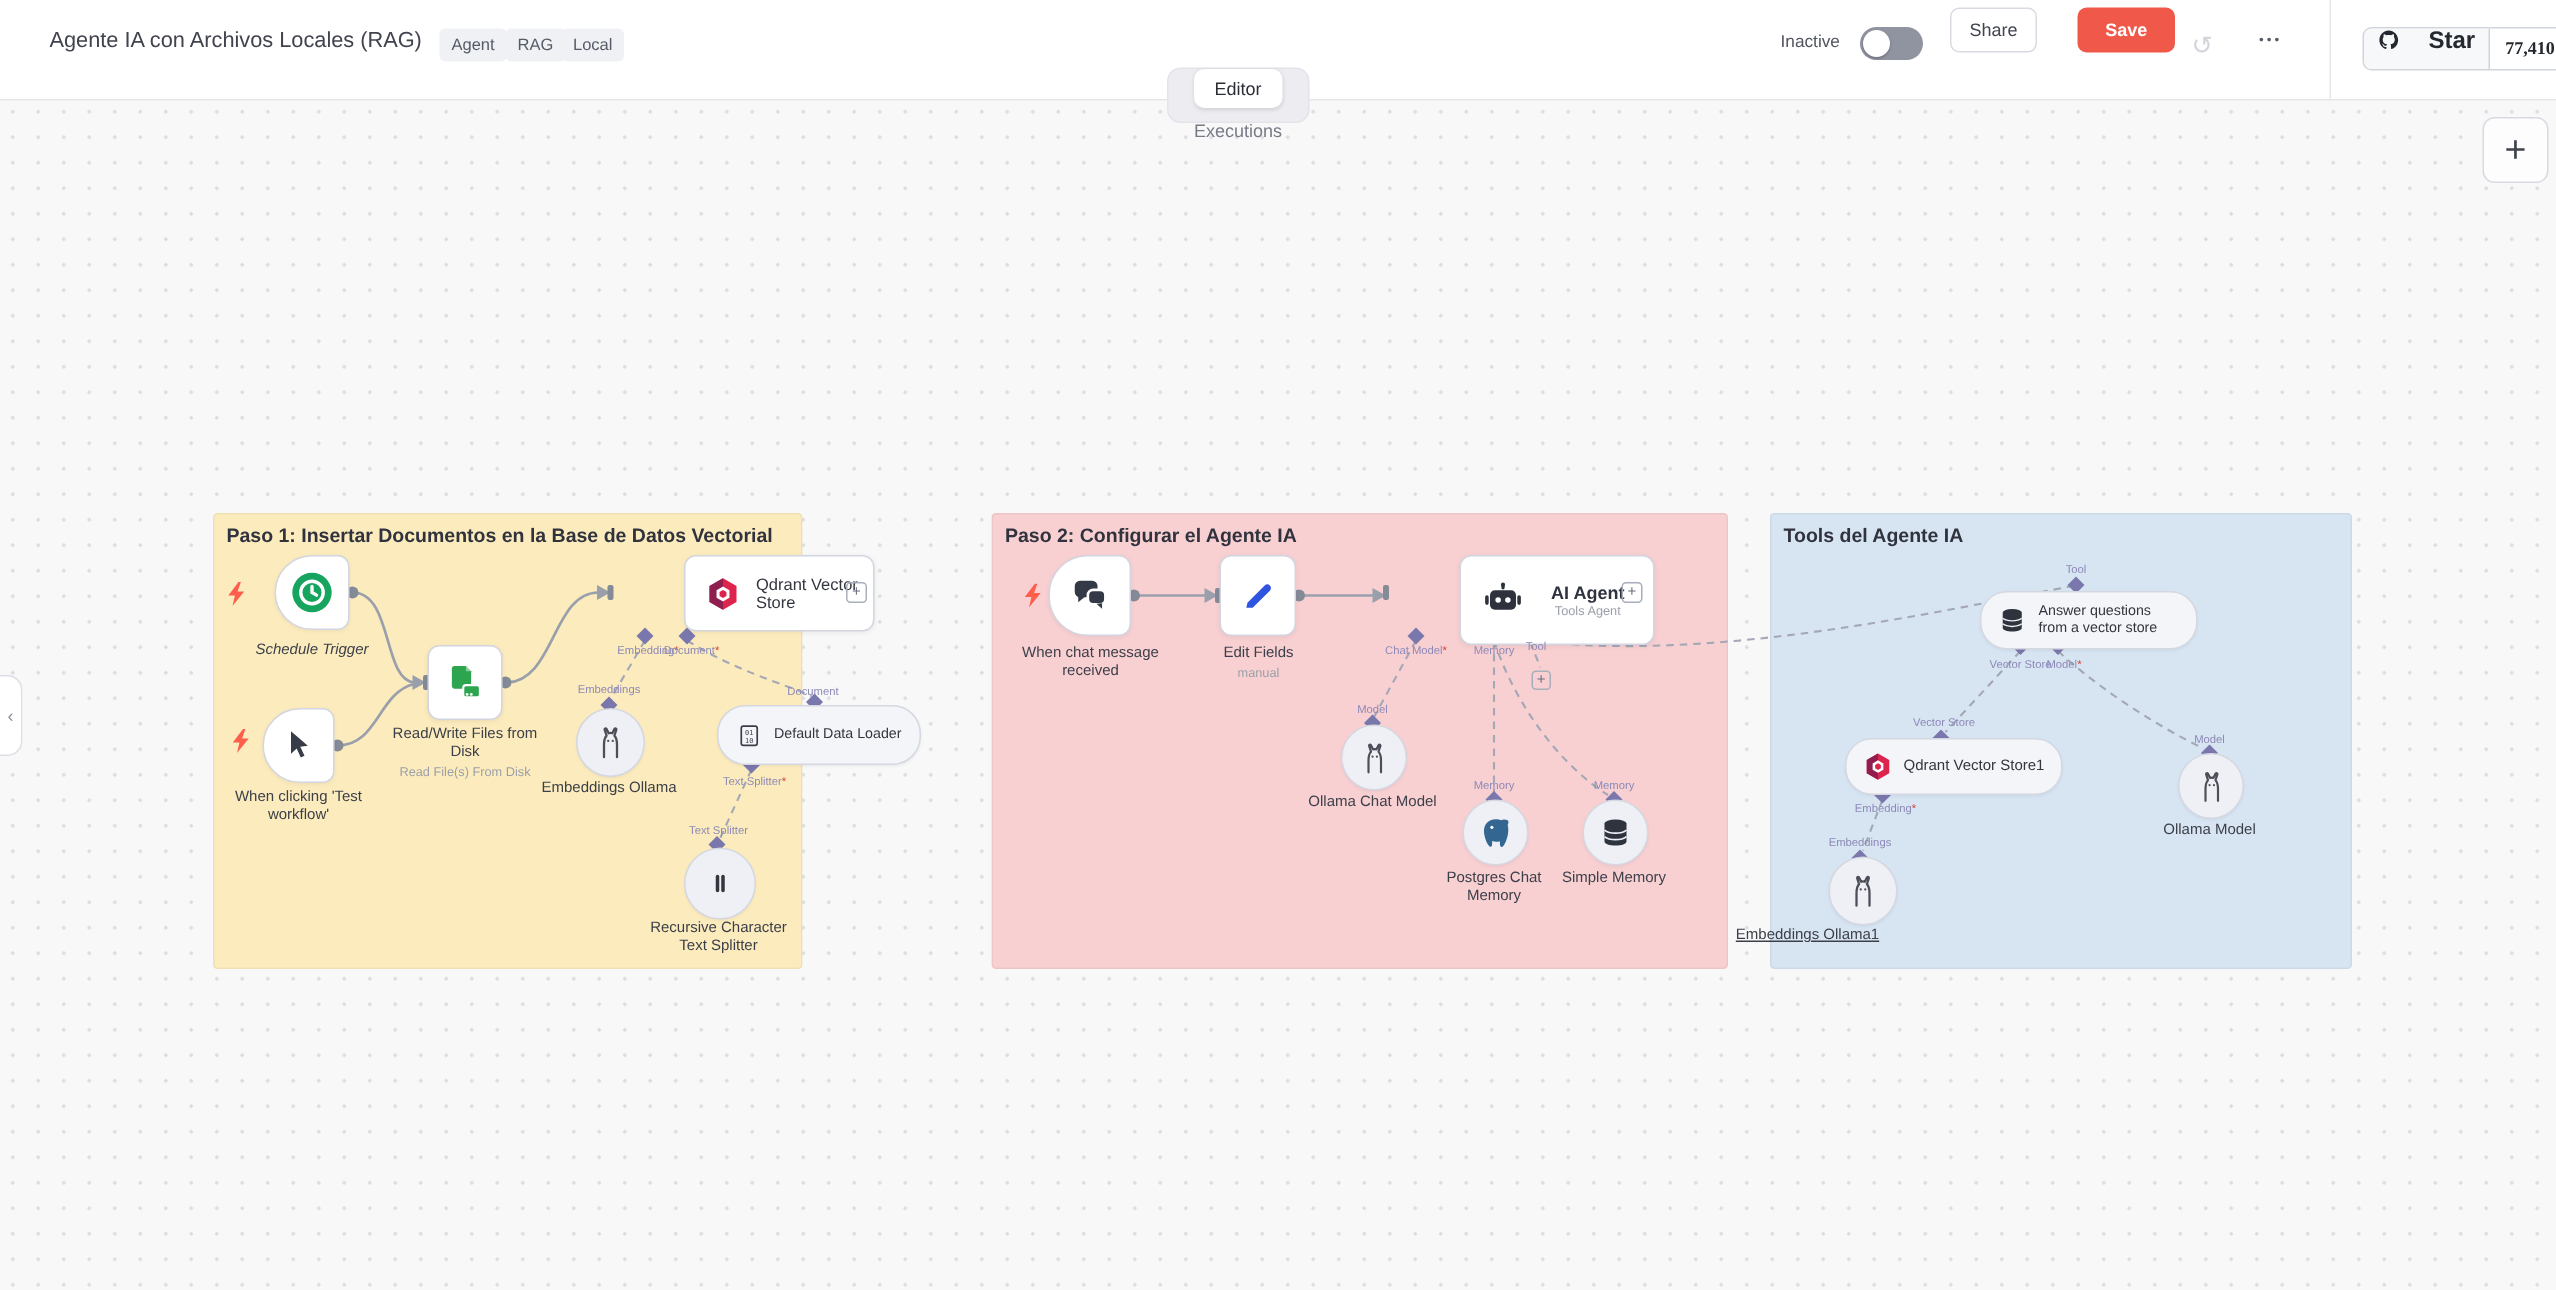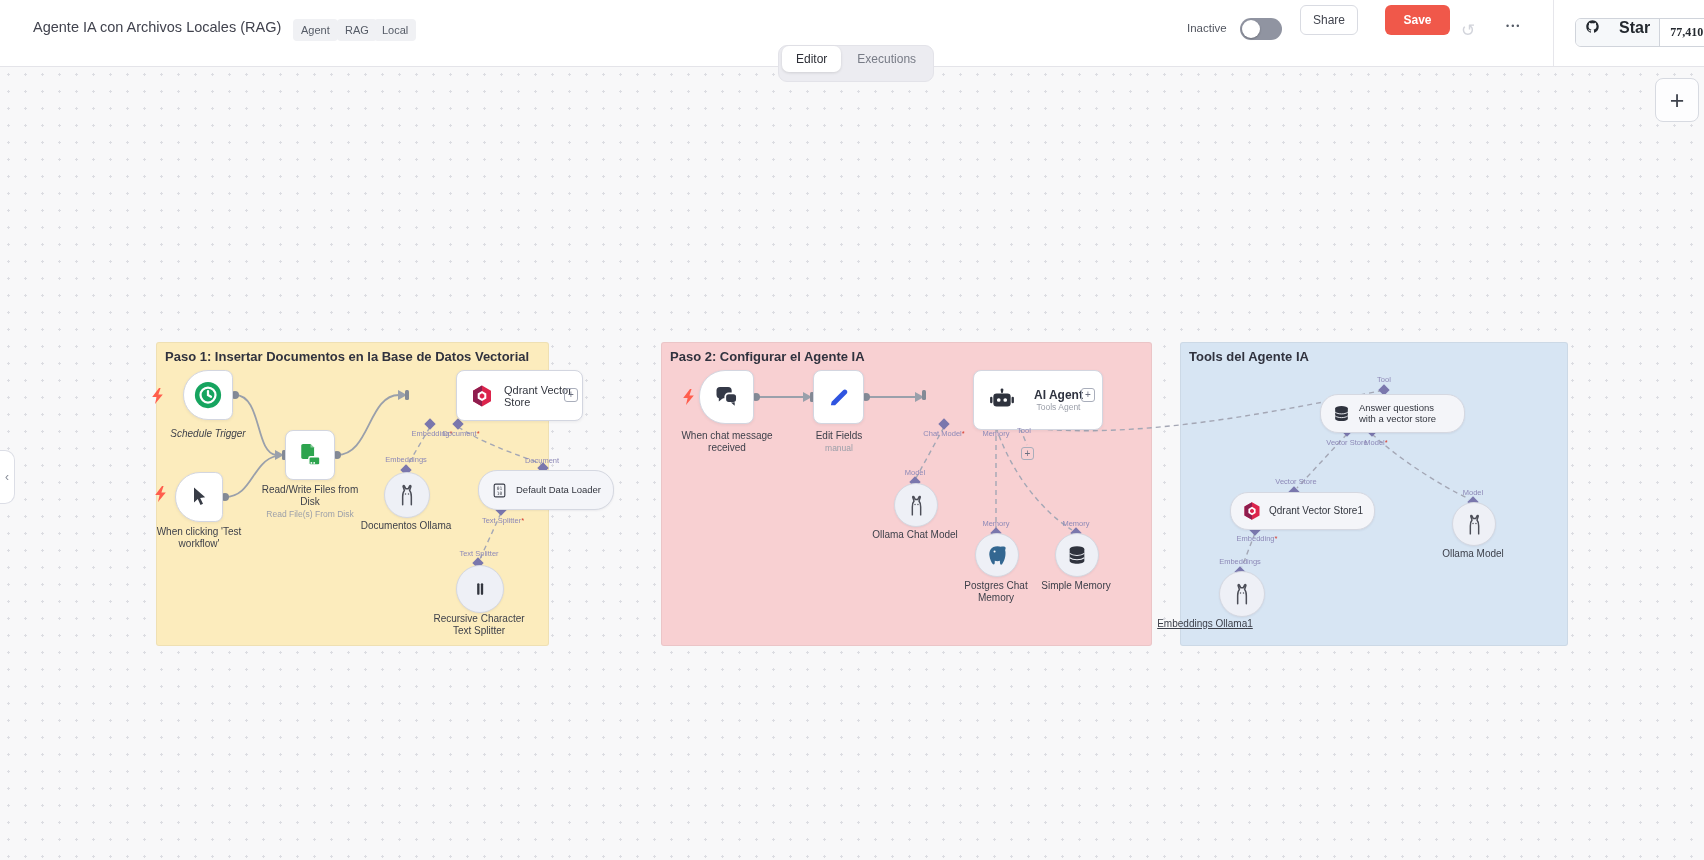--- a/index.html
+++ b/index.html
@@ -22,21 +22,21 @@
   .icon-undo{position:absolute;left:1461px;top:20px;font-size:17px;color:#d2d4db;}
   .icon-more{position:absolute;left:1506px;top:21px;font-size:9px;color:#555b66;letter-spacing:2px;}
   .hdr-sep{position:absolute;left:1553px;top:0;width:1px;height:66px;background:#e6e6eb;}
   .star-widget{position:absolute;left:1575px;top:18px;height:27px;display:flex;border:1px solid #d0d4db;
         border-radius:6px;overflow:hidden;background:#fff;}
   .star-left{display:flex;align-items:flex-start;gap:19px;padding:0 9px;background:#f6f8fa;
         border-right:1px solid #d0d4db;font-size:16px;font-weight:600;color:#24292f;}
   .star-right{display:flex;align-items:center;padding:0 10px;font-size:12px;font-weight:600;color:#24292f;font-family:Liberation Serif, serif;}
   
   .tabs{position:absolute;left:778px;top:45px;height:35px;background:#ececf1;border:1px solid #e3e3e9;
-        border-radius:9px;display:flex;align-items:flex-start;padding:0 3px;gap:2px;z-index:11;}
+        border-radius:9px;display:flex;align-items:center;padding:0 3px;gap:2px;z-index:11;flex-direction:column;}
   .tab{font-size:12px;padding:6px 14px;border-radius:7px;color:#777b86;cursor:pointer;}
   .tab.active{background:#fff;color:#2c2e36;font-weight:500;box-shadow:0 1px 3px rgba(0,0,0,.12);}
   
   .canvas{position:absolute;left:0;top:66px;width:1704px;height:794px;background:#f8f8f9;
      background-image:radial-gradient(circle,#dcdde2 1px,transparent 1.3px);background-size:17px 17px;}
   .zoom-add{position:absolute;left:1655px;top:78px;width:42px;height:42px;background:#fdfdfe;
      border:1px solid #d7dae1;border-radius:8px;color:#3f434d;font-size:25px;display:flex;
      align-items:center;justify-content:center;z-index:6;cursor:pointer;}
   .edge-handle{position:absolute;left:0;top:450px;width:14px;height:52px;background:#fff;
      border:1px solid #dcdee6;border-left:none;border-radius:0 10px 10px 0;color:#868b96;
@@ -97,21 +97,21 @@
       <path d="M4 15 C6 16.6 9 17.2 12 17.2 C15 17.2 18 16.6 20 15" stroke="#eef0f6" stroke-width="1.2" fill="none"></path>
     </g>
     <g id="bolt">
         <path d="M8 0 L1.2 9 H5.6 L4 16 L11.8 6.4 H7.4 L9.6 0 Z" fill="#ff5e4d"></path>
       </g>
   </defs>
 </svg>
 
 <div class="canvas"></div>
 
-<div class="sticky" style="left:156px;width:393px;background:#fcecbd;">
+<div class="sticky" style="left:142px;width:393px;background:#fcecbd;">
   <h2>Paso 1: Insertar Documentos en la Base de Datos Vectorial</h2>
 </div>
 <div class="sticky" style="left:661px;width:491px;background:#f8d0d2;">
   <h2>Paso 2: Configurar el Agente IA</h2>
 </div>
 <div class="sticky" style="left:1180px;width:388px;background:#d7e5f3;">
   <h2>Tools del Agente IA</h2>
 </div>
 
 <svg class="wires">
@@ -226,21 +226,21 @@
 <div class="plus-sm" style="left:564px;top:388px;">+</div>
 <div class="plabel" style="left:432px;top:429px;"><span>Embedding</span><span class="req">*</span></div>
 <div class="plabel" style="left:461px;top:429px;"><span>Document</span><span class="req">*</span></div>
 
 <div class="plabel" style="left:406px;top:455px;">Embeddings</div>
 <div class="circle" style="left:384px;top:472px;width:44px;height:44px;">
   <svg width="26" height="26" viewBox="0 0 24 24">
       <use href="#llama"></use>
     </svg>
 </div>
-<div class="nlabel" style="left:406px;top:520px;">Documentos Ollama</div>
+<div class="nlabel" style="left:406px;top:520px;">Embeddings Ollama</div>
 
 <div class="plabel" style="left:542px;top:456px;">Document</div>
 <div class="pill" style="left:478px;top:470px;width:122px;height:38px;padding-left:12px;">
   <svg width="17" height="17" viewBox="0 0 24 24">
     <rect x="4.5" y="3" width="15" height="18" rx="2" fill="none" stroke="#3a3e49" stroke-width="1.6"></rect>
     <text x="12" y="11.5" font-size="6.5" text-anchor="middle" fill="#3a3e49" font-family="DejaVu Sans Mono,monospace">01</text>
     <text x="12" y="18.5" font-size="6.5" text-anchor="middle" fill="#3a3e49" font-family="DejaVu Sans Mono,monospace">10</text>
   </svg>
   <div class="ptext" style="margin-left:8px;">Default Data Loader</div>
 </div>
@@ -329,21 +329,21 @@
     </svg>
 </div>
 <div class="nlabel" style="left:1076px;top:580px;">Simple Memory</div>
 
 <div class="plabel" style="left:1384px;top:375px;">Tool</div>
 <div class="pill" style="left:1320px;top:394px;width:132px;height:37px;padding-left:11px;border-radius:18px;">
   <svg width="19" height="19" viewBox="0 0 24 24">
       <use href="#dbicon"></use>
     </svg>
   <div class="ptext" style="margin-left:8px;">
-    <span>Answer questions</span><br><span>with a vector store</span>
+    <span>Answer questions</span><br><span>from a vector store</span>
   </div>
 </div>
 <div class="plabel" style="left:1347px;top:438px;">Vector Store</div>
 <div class="plabel" style="left:1376px;top:438px;"><span>Model</span><span class="req">*</span></div>
 
 <div class="plabel" style="left:1296px;top:477px;">Vector Store</div>
 <div class="pill" style="left:1230px;top:492px;width:132px;height:36px;padding-left:11px;border-radius:18px;">
   <svg width="20" height="20" viewBox="0 0 24 24">
       <use href="#qdrant"></use>
     </svg>

